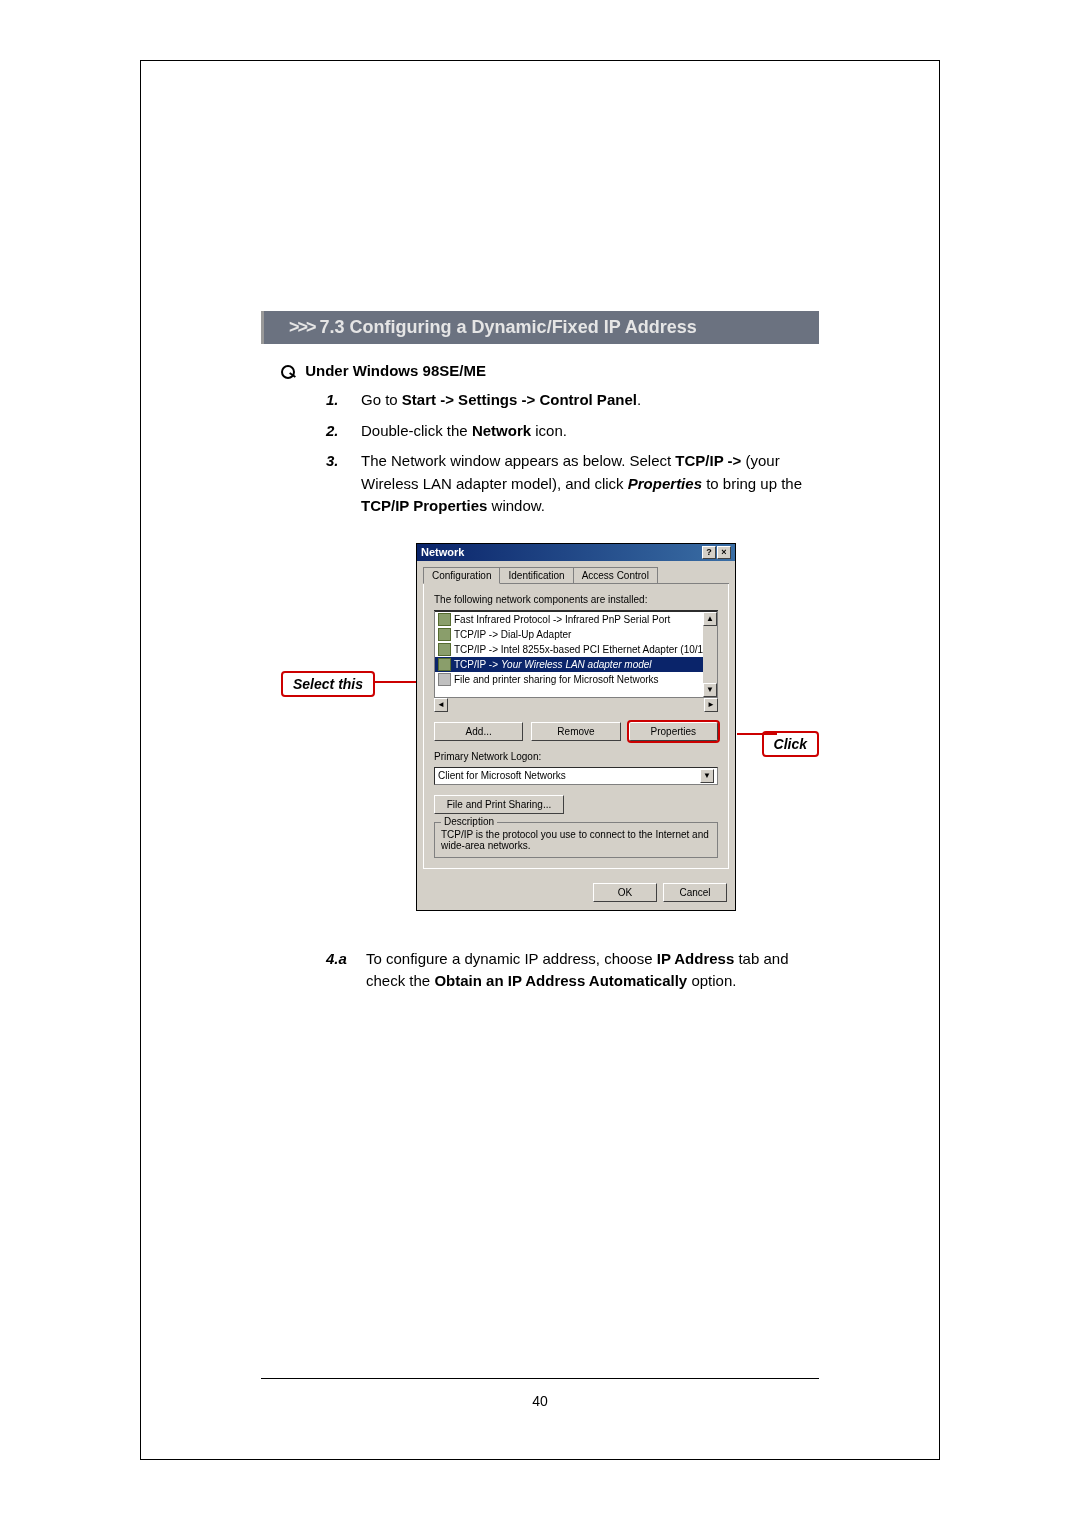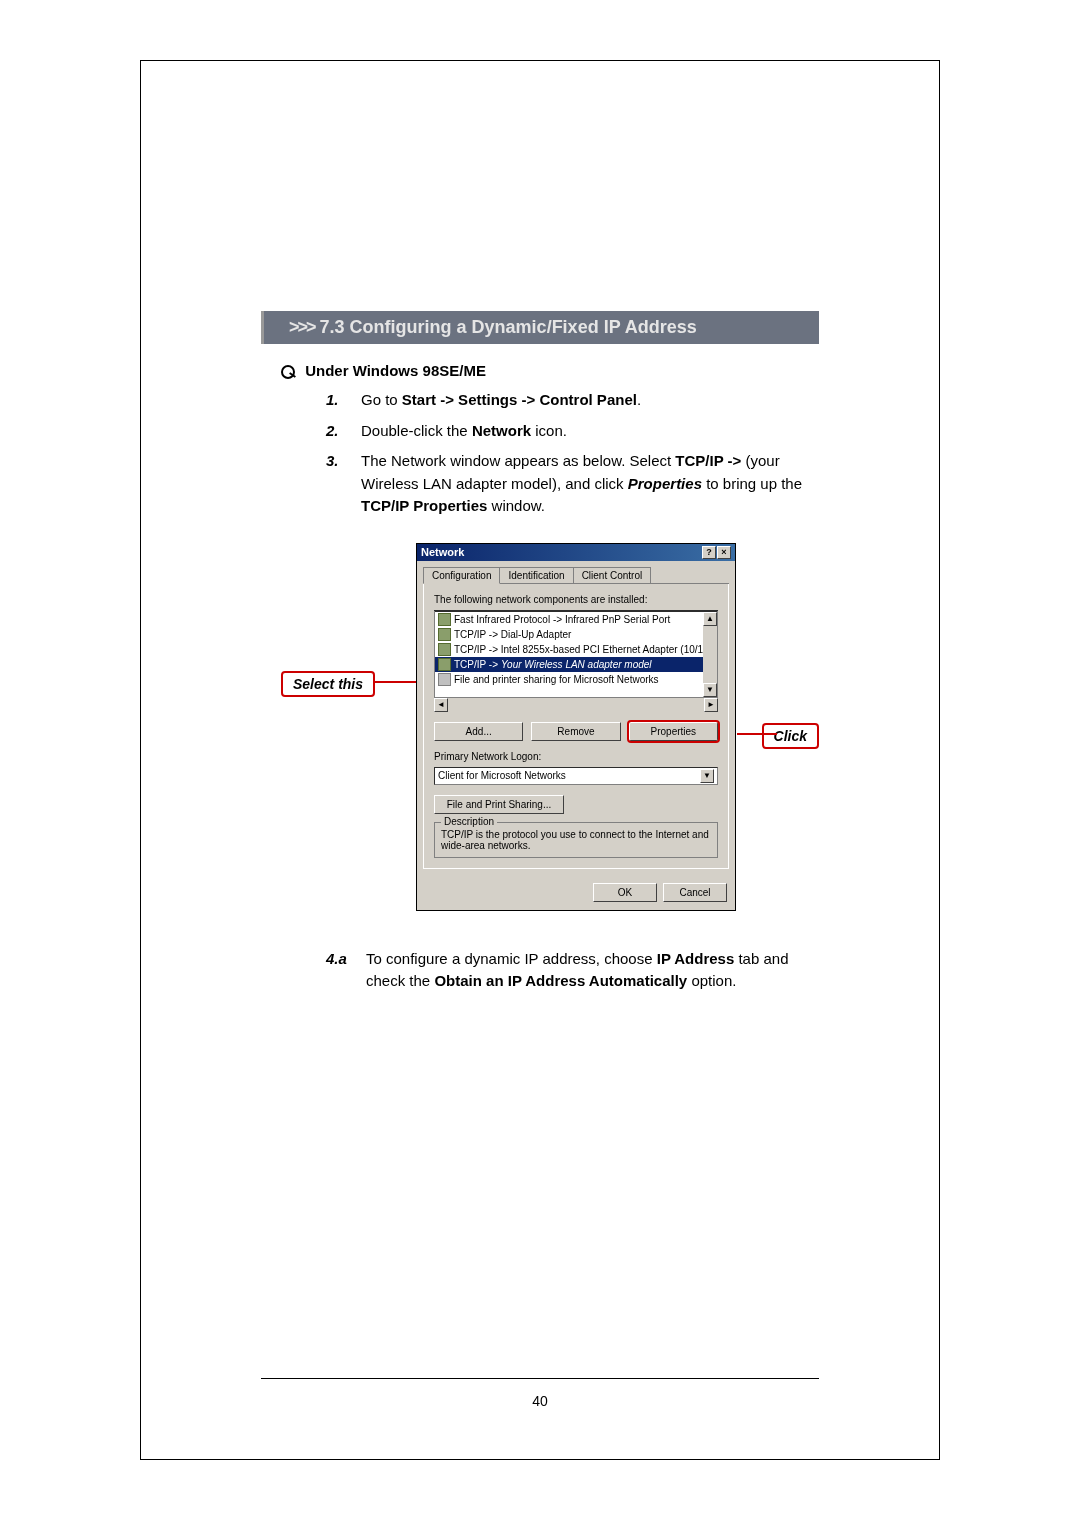--- a/index.html
+++ b/index.html
@@ -108,21 +108,21 @@
       font-size: 14px;
       background: #fff;
       color: #000;
     }
     .select-this {
       left: 0;
       top: 128px;
     }
     .click-label {
       right: 0;
-      top: 180px;
+      top: 188px;
     }
     .callout-line {
       position: absolute;
       background: #c00;
       height: 2px;
     }
     .line-select {
       left: 92px;
       top: 138px;
       width: 45px;
@@ -397,21 +397,21 @@
           <span>Network</span>
           <div class="title-buttons">
             <div class="title-btn">?</div>
             <div class="title-btn">×</div>
           </div>
         </div>
         <div class="dialog-body">
           <div class="tabs">
             <div class="tab active">Configuration</div>
             <div class="tab">Identification</div>
-            <div class="tab">Client Control</div>
+            <div class="tab">Access Control</div>
           </div>
           <div class="tab-panel">
             <div class="panel-label">The following network components are installed:</div>
             <div class="listbox">
               <div class="listbox-item">
                   <span class="item-icon"></span>
                   <span>Fast Infrared Protocol -&gt; Infrared PnP Serial Port</span>
                 </div>
               <div class="listbox-item">
                   <span class="item-icon"></span>

